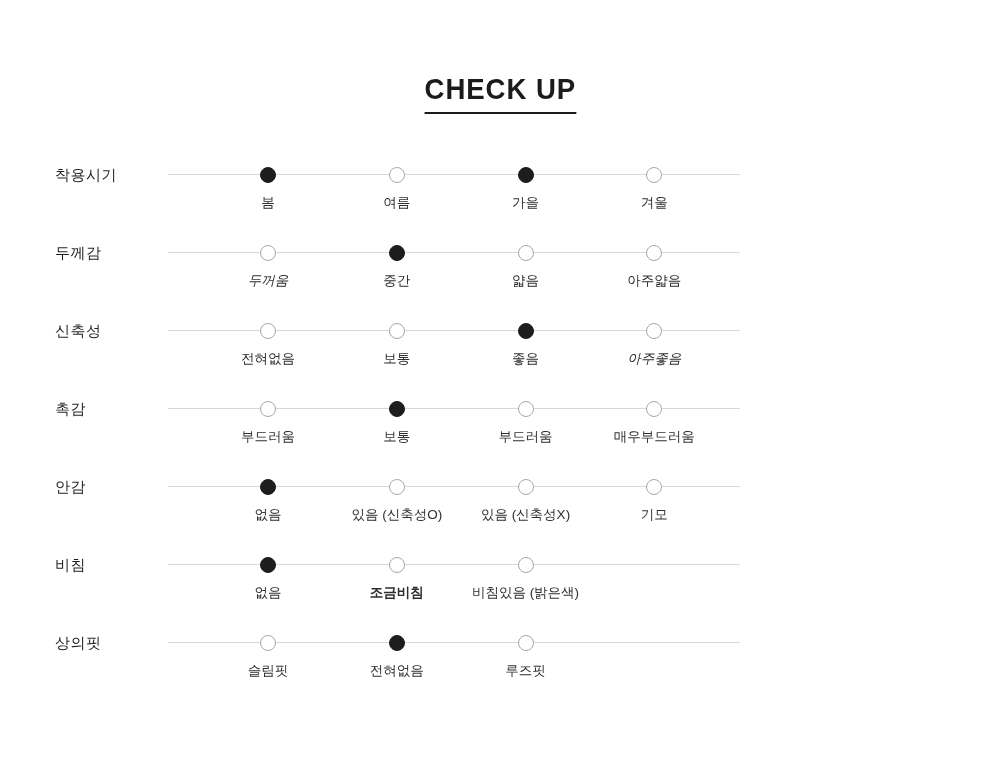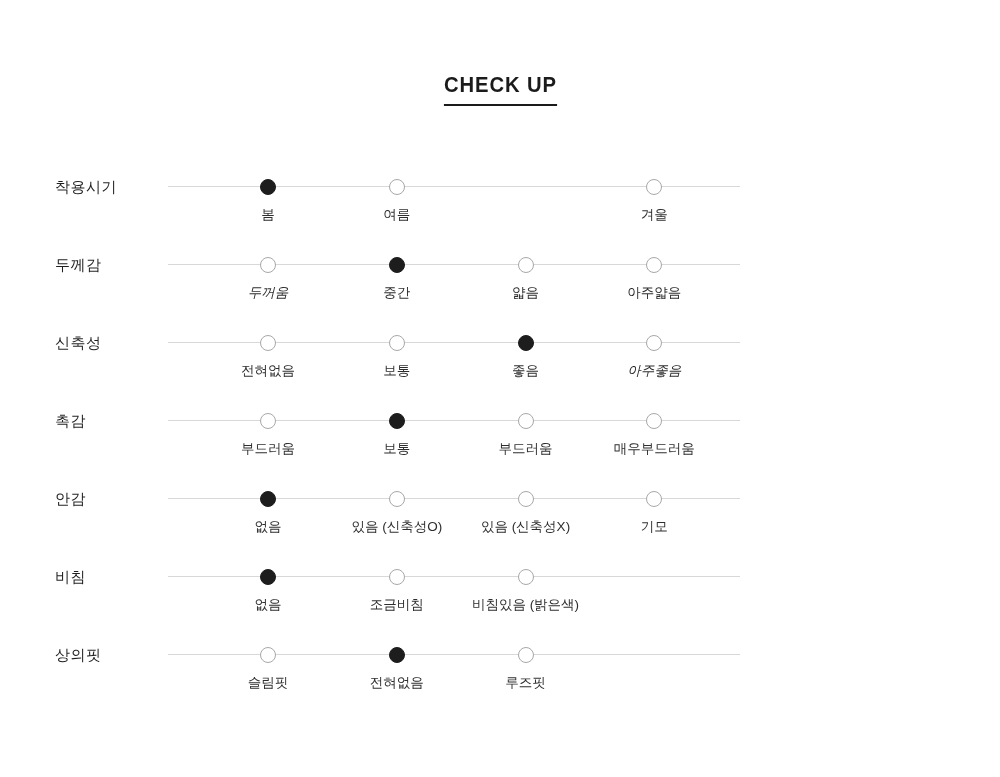--- a/index.html
+++ b/index.html
@@ -18,35 +18,35 @@
     position: relative;
     width: 1000px;
     height: 777px;
   }
   .title {
     position: absolute;
     top: 72px;
     left: 0;
     width: 1000px;
     text-align: center;
-    font-size: 22px;
+    font-size: 30px;
     font-weight: bold;
     letter-spacing: 1px;
     color: #1b1b1b;
     font-family: "Liberation Sans", "DejaVu Sans", sans-serif;
   }
   .title span {
     display: inline-block;
     padding-bottom: 6px;
     border-bottom: 2px solid #1b1b1b;
     transform: scaleX(0.92);
   }
   .rows {
     position: absolute;
-    top: 161px;
+    top: 149px;
     left: 0;
     width: 800px;
   }
   .row {
     position: relative;
     height: 78px;
   }
   .row-label {
     position: absolute;
     left: 55px;
@@ -117,20 +117,24 @@
         <div class="track"></div>
         <div class="options">
           <div class="opt" style="left: 17.5%;">
             <div class="dot on"></div>
             <div class="opt-label">봄</div>
           </div>
           <div class="opt" style="left: 40%;">
             <div class="dot"></div>
             <div class="opt-label">여름</div>
           </div>
+          <div class="opt" style="left: 62.5%;">
+            <div class="dot on"></div>
+            <div class="opt-label">가을</div>
+          </div>
           <div class="opt" style="left: 85%;">
             <div class="dot"></div>
             <div class="opt-label">겨울</div>
           </div>
         </div>
       </div>
       <div class="row">
         <div class="row-label">두께감</div>
         <div class="track"></div>
         <div class="options">
@@ -219,21 +223,21 @@
         </div>
       </div>
       <div class="row">
         <div class="row-label">비침</div>
         <div class="track"></div>
         <div class="options">
           <div class="opt" style="left: 17.5%;">
             <div class="dot on"></div>
             <div class="opt-label">없음</div>
           </div>
-          <div class="opt" style="left: 40%;">
+          <div class="opt" style="left: 40%; font-weight: bold;">
             <div class="dot"></div>
             <div class="opt-label">조금비침</div>
           </div>
           <div class="opt" style="left: 62.5%;">
             <div class="dot"></div>
             <div class="opt-label">비침있음 (밝은색)</div>
           </div>
         </div>
       </div>
       <div class="row">

